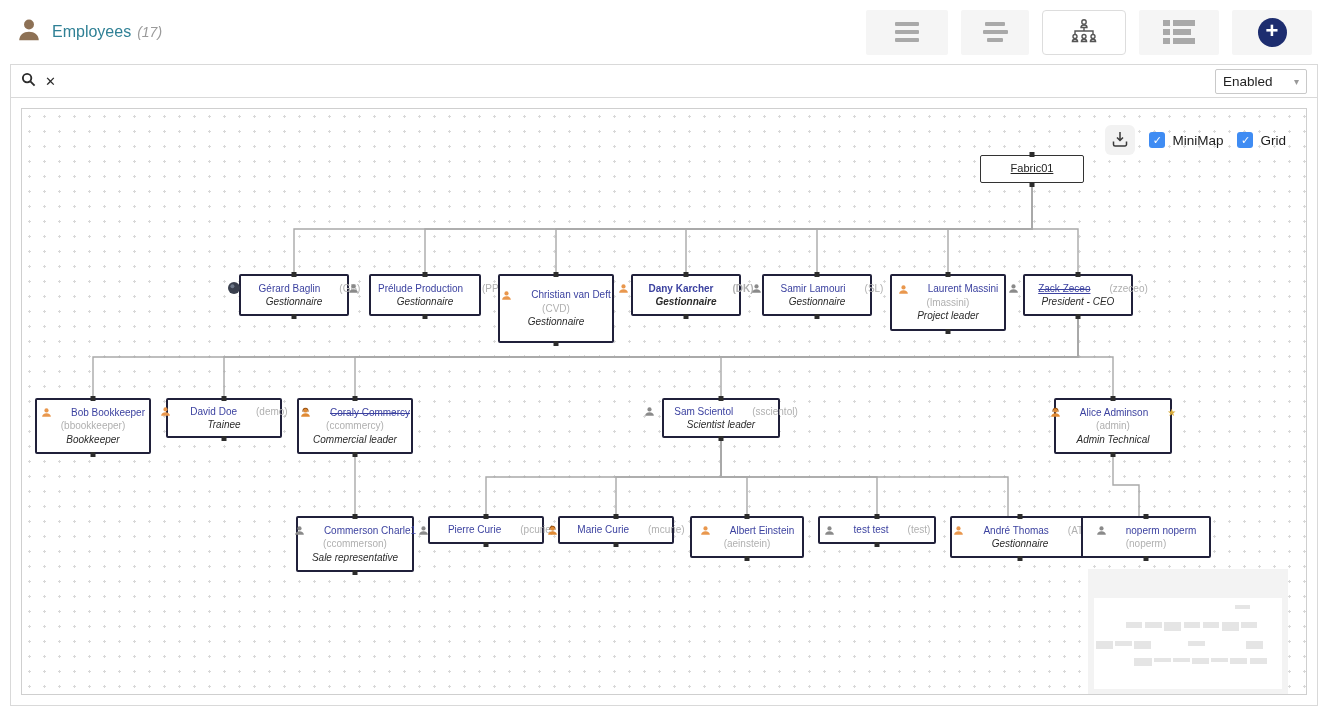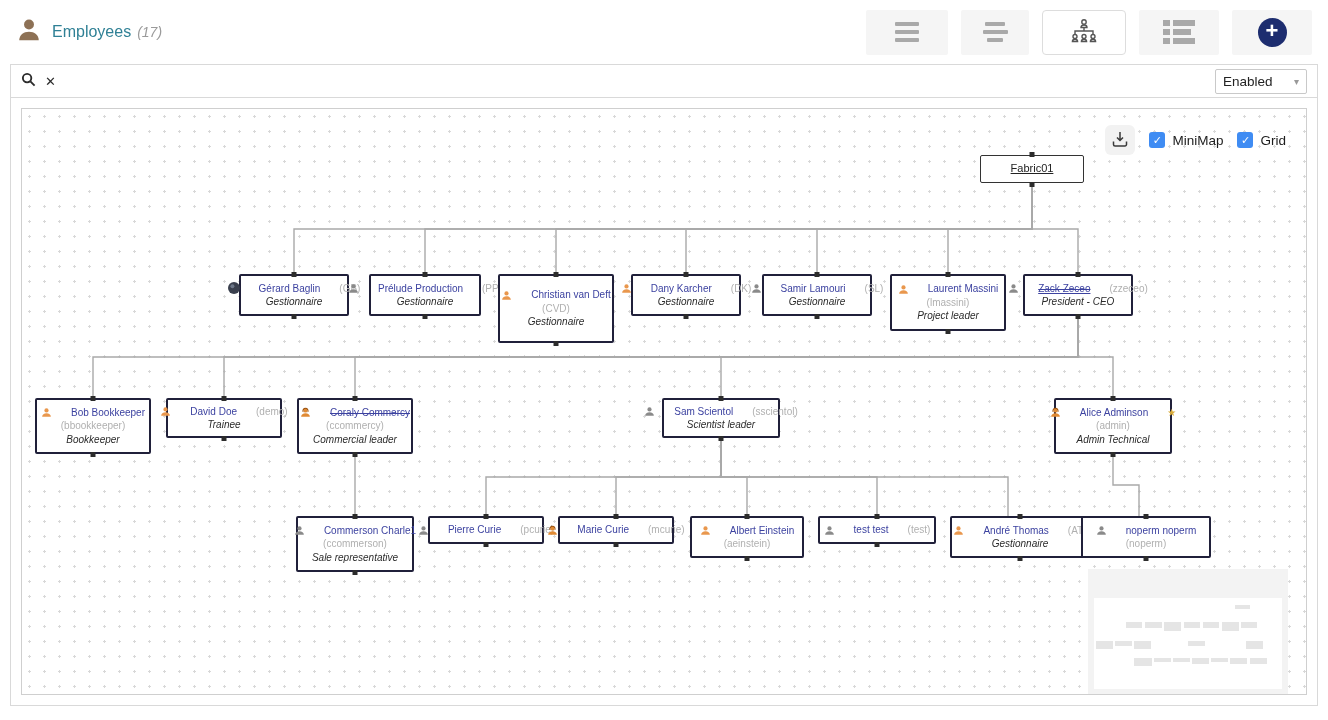--- a/index.html
+++ b/index.html
@@ -226,21 +226,21 @@
                 <circle cx="12" cy="7.5" r="4.6" fill="#e9974d"></circle>
                 <path d="M2.5 21.5c0-5 4.2-7.8 9.5-7.8s9.5 2.8 9.5 7.8z" fill="#e9974d"></path>
               </svg>
               <span class="nname">Christian van Deft</span>
             </div>
             <div class="nlogin">(CVD)</div>
             <div class="ntitle">Gestionnaire</div>
             <span class="handle t"></span>
             <span class="handle b"></span>
           </div>
-          <div class="node" style="left: 609px; top: 165px; width: 110px; height: 42px;">
+          <div class="node" style="left: 609px; top: 165px; width: 110px; height: 42px; font-weight: bold;">
             <div class="nline">
               <svg width="11" height="11" viewBox="0 0 24 24">
                 <circle cx="12" cy="7.5" r="4.6" fill="#e9974d"></circle>
                 <path d="M2.5 21.5c0-5 4.2-7.8 9.5-7.8s9.5 2.8 9.5 7.8z" fill="#e9974d"></path>
               </svg>
               <span class="nname">Dany Karcher</span>
               <span class="nlogin">(DK)</span>
             </div>
             <div class="ntitle">Gestionnaire</div>
             <span class="handle t"></span>

